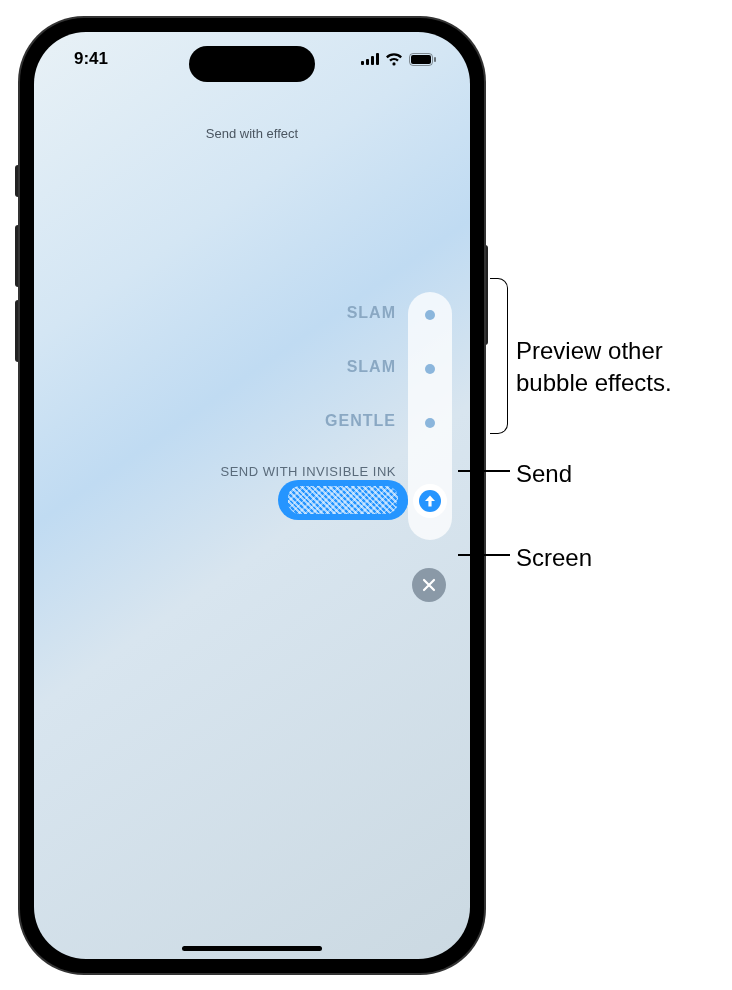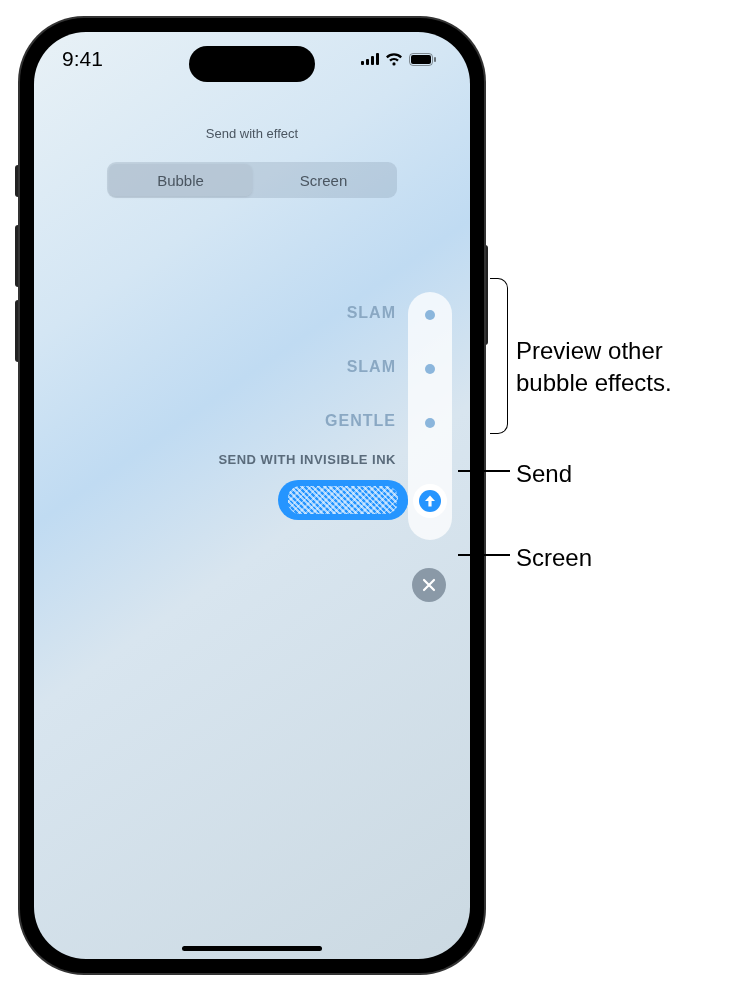--- a/index.html
+++ b/index.html
@@ -49,23 +49,24 @@
       top: 0;
       width: 100%;
       height: 54px;
       display: flex;
       justify-content: space-between;
       align-items: center;
       padding: 0 28px;
       z-index: 5;
     }
     .status-time {
-      font-size: 21px;
-      font-weight: 400;
+      font-size: 17px;
+      font-weight: 700;
       color: #000;
+      margin-left: 12px;
     }
     .status-icons {
       display: flex;
       align-items: center;
       gap: 6px;
       margin-right: 6px;
     }
     .page-title {
       position: absolute;
       top: 94px;
@@ -142,24 +143,24 @@
       font-weight: 600;
       color: #8aa8c3;
       text-align: right;
     }
     .label-slam { top: 272px; }
     .label-loud { top: 326px; }
     .label-gentle { top: 380px; }
     .label-ink {
       position: absolute;
       right: 74px;
-      top: 420px;
+      top: 432px;
       font-size: 13px;
       letter-spacing: 0.5px;
-      font-weight: 700;
+      font-weight: 400;
       color: #5a6b7b;
       text-align: left;
     }
     .bubble {
       position: absolute;
       right: 62px;
       top: 448px;
       width: 130px;
       height: 40px;
       background: #2595ff;
@@ -264,24 +265,20 @@
         <svg width="27" height="13" viewBox="0 0 27 13">
             <rect x="0.5" y="0.5" width="23" height="12" rx="3.5" stroke="#000" stroke-opacity="0.4" fill="none"></rect>
             <rect x="2" y="2" width="20" height="9" rx="2" fill="#000"></rect>
             <rect x="25" y="4" width="2" height="5" rx="1" fill="#000" fill-opacity="0.5"></rect>
           </svg>
       </div>
     </div>
 
     <div class="page-title">Send with effect</div>
 
-    <div class="segmented">
-      <div class="seg-item active">Bubble</div>
-      <div class="seg-item">Screen</div>
-    </div>
 
     <div class="effect-label label-slam">SLAM</div>
     <div class="effect-label label-loud">SLAM</div>
     <div class="effect-label label-gentle">GENTLE</div>
     <div class="label-ink">SEND WITH INVISIBLE INK</div>
 
     <div class="effect-track">
       <div class="effect-dot"></div>
       <div class="effect-dot"></div>
       <div class="effect-dot"></div>

